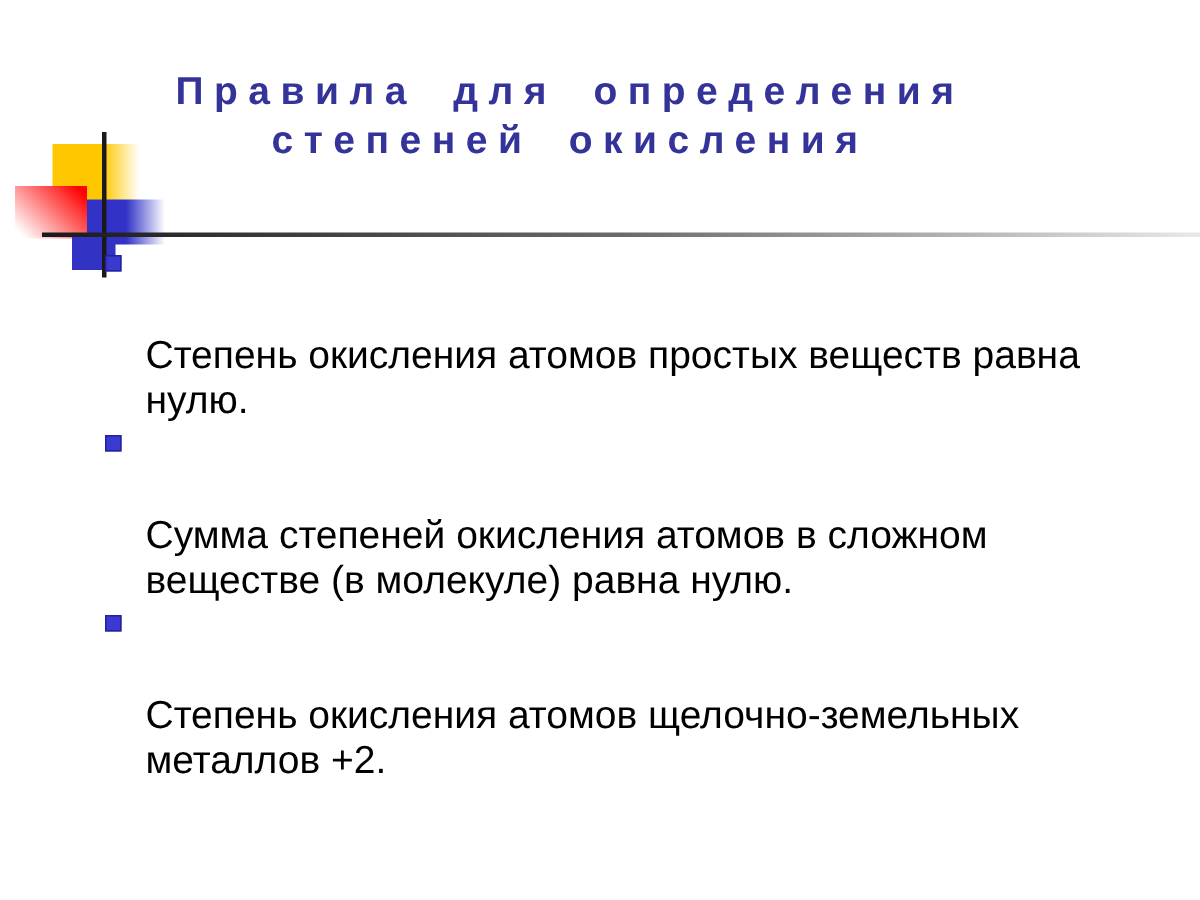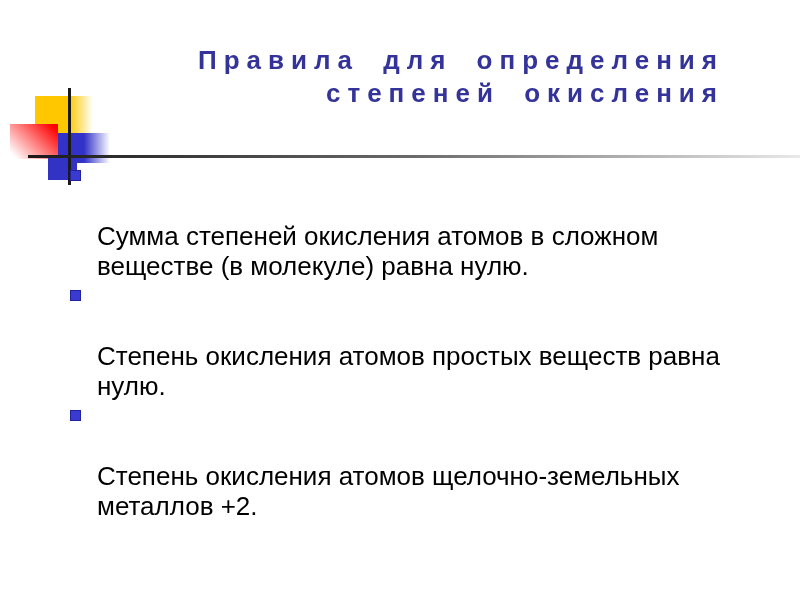--- a/index.html
+++ b/index.html
@@ -52,23 +52,23 @@
     position: absolute;
     left: 28px; top: 155px;
     width: 772px; height: 3px;
     background: linear-gradient(to right, #1a1a1a 0%, #6a6a6a 50%, #e9e9e9 100%);
     z-index: 3;
   }
 
   
   .title {
     position: absolute;
-    left: 4px; top: 44px;
+    left: 20px; top: 44px;
     width: 720px;
-    text-align: right;
+    text-align: center;
     color: #333399;
     font-size: 26px;
     font-weight: bold;
     line-height: 33px;
     letter-spacing: 7px;
     word-spacing: 10px;
     white-space: pre-line;
     z-index: 2;
   }
 
@@ -110,28 +110,28 @@
   <div class="decor-blue-low"></div>
   <div class="decor-vline"></div>
   <div class="decor-hline"></div>
 
   <div class="title">Правила для определения
 степеней окисления</div>
 
   <ul class="rules" id="rules-list">
     <li>
       <span class="bullet"></span>
-      <span class="li-text">Сумма степеней окисления атомов в сложном
-веществе (в молекуле) равна нулю.</span>
+      <span class="li-text">Степень окисления атомов простых веществ равна
+нулю.</span>
     </li>
 
     <li>
       <span class="bullet"></span>
-      <span class="li-text">Степень окисления атомов простых веществ равна
-нулю.</span>
+      <span class="li-text">Сумма степеней окисления атомов в сложном
+веществе (в молекуле) равна нулю.</span>
     </li>
 
 
     <li>
       <span class="bullet"></span>
       <span class="li-text">Степень окисления атомов щелочно-земельных
 металлов +2.</span>
     </li>
 
   </ul>

